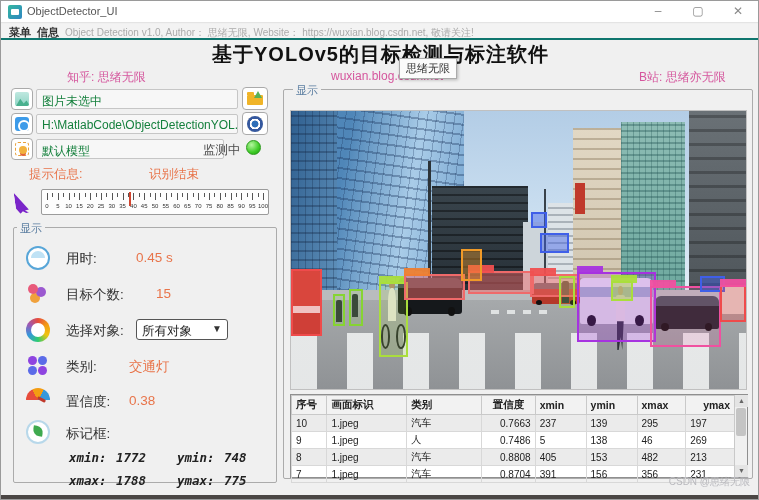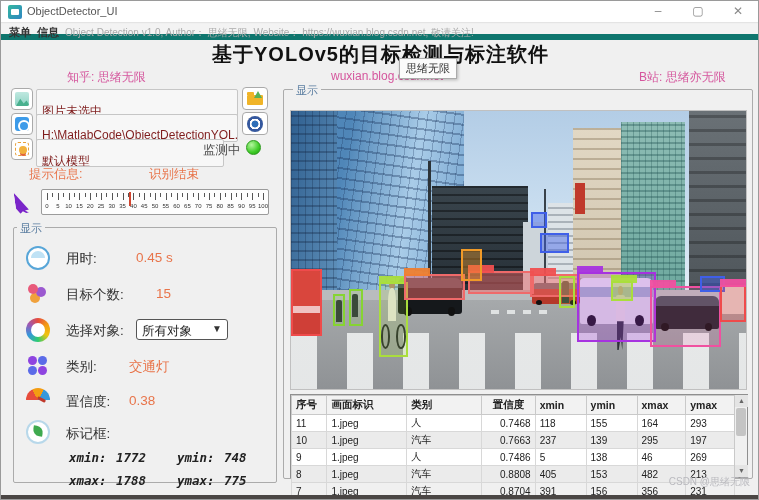--- a/index.html
+++ b/index.html
@@ -9,31 +9,31 @@
   
   .titlebar { position:absolute; left:0; top:0; width:100%; height:22px; background:#ffffff; border-bottom:1px solid #e4e4e4; }
   .app-icon { position:absolute; left:7px; top:4px; width:14px; height:14px; border-radius:2px;
               background:linear-gradient(135deg,#35b8a0,#2e86c1); }
   .app-icon::after { content:""; position:absolute; left:3px; top:4px; width:8px; height:6px; background:#fff; border-radius:1px; }
   .win-title { position:absolute; left:26px; top:4px; font-size:11px; color:#555; }
   .win-controls { position:absolute; right:0; top:0; height:22px; display:flex; }
   .win-btn { width:40px; height:22px; text-align:center; line-height:20px; font-size:12px; color:#8a8a8a; cursor:default; }
 
   
-  .menubar { position:absolute; left:0; top:23px; width:100%; height:16px; background:#f3f3f3; border-bottom:6px solid #0f766e; font-size:11px; }
+  .menubar { position:absolute; left:0; top:23px; width:100%; height:16px; background:#f3f3f3; border-bottom:2px solid #0f766e; font-size:11px; }
   .menu-item { position:absolute; top:1px; font-weight:bold; color:#333; }
   .menu-info { position:absolute; left:64px; top:2px; font-size:10px; color:#ababab; white-space:nowrap; }
 
   
   .app-title { position:absolute; left:0; top:40px; width:759px; text-align:center; font-size:20px; font-weight:bold; color:#111; letter-spacing:1px; }
   .link { position:absolute; top:68px; font-size:12px; color:#d5569d; text-decoration:none; }
   .tooltip { position:absolute; left:398px; top:57px; padding:2px 6px; font-size:11px; color:#333; background:#fbfbfb; border:1px solid #ababab; box-shadow:1px 1px 3px rgba(0,0,0,.25); z-index:30; }
 
   
-  .fld { position:absolute; height:20px; background:#f7f7f7; border:1px solid #c6c6c6; border-radius:2px; font-size:12px; color:#7f1d1d; padding:13px 5px; white-space:nowrap; overflow:hidden; }
+  .fld { position:absolute; height:20px; background:#f7f7f7; border:1px solid #c6c6c6; border-radius:2px; font-size:12px; color:#15803d; padding:3px 5px; white-space:nowrap; overflow:hidden; }
   .tool-icon { position:absolute; width:22px; height:22px; border:1px solid #aaa; border-radius:4px; background:#fff; }
   .pic-icon-inner { position:absolute; inset:3px; border-radius:2px; background:linear-gradient(#bfe8e0,#8fd4c4); overflow:hidden; }
   .pic-icon-inner::after { content:""; position:absolute; left:1px; bottom:0; width:14px; height:8px; background:#49b08e; clip-path:polygon(0 100%,30% 10%,55% 70%,75% 30%,100% 100%); }
   .cam-icon-inner { position:absolute; inset:3px; border-radius:3px; background:#3d9be9; }
   .cam-icon-inner::after { content:""; position:absolute; left:3px; top:3px; width:8px; height:8px; border:2px solid #fff; border-radius:50%; }
   .model-icon-inner { position:absolute; inset:3px; border-radius:3px; background:#fff; border:1px dashed #e8a13c; }
   .model-icon-inner::after { content:""; position:absolute; left:3px; top:3px; width:8px; height:8px; border-radius:50%; background:#f2b23e; box-shadow:0 3px 0 -1px #e2633c; }
   .btn { position:absolute; width:26px; height:23px; border:1px solid #aaa; border-radius:4px; background:#fff; cursor:pointer; }
   .folder-glyph { position:absolute; left:4px; top:7px; width:16px; height:10px; background:#f0b428; border-radius:1px; }
   .folder-glyph::before { content:""; position:absolute; left:0; top:-3px; width:7px; height:3px; background:#f0b428; border-radius:1px 1px 0 0; }
@@ -382,34 +382,24 @@
       <table>
         <thead>
             <tr id="thead-row">
               <th style="width: 8%;">序号</th>
               <th style="width: 18%;">画面标识</th>
               <th style="width: 17%;">类别</th>
               <th style="width: 12%; text-align: center;">置信度</th>
               <th style="width: 11.5%;">xmin</th>
               <th style="width: 11.5%;">ymin</th>
               <th style="width: 11%;">xmax</th>
-              <th style="width: 11%;">ymax</th>
+              <th style="width: 11%; text-align: right;">ymax</th>
             </tr>
           </thead>
         <tbody id="tbody">
-            <tr>
-              <td>11</td>
-              <td>1.jpeg</td>
-              <td>人</td>
-              <td class="num-r">0.7468</td>
-              <td>118</td>
-              <td>155</td>
-              <td>164</td>
-              <td>293</td>
-            </tr>
             <tr class="alt">
               <td>10</td>
               <td>1.jpeg</td>
               <td>汽车</td>
               <td class="num-r">0.7663</td>
               <td>237</td>
               <td>139</td>
               <td>295</td>
               <td>197</td>
             </tr>

